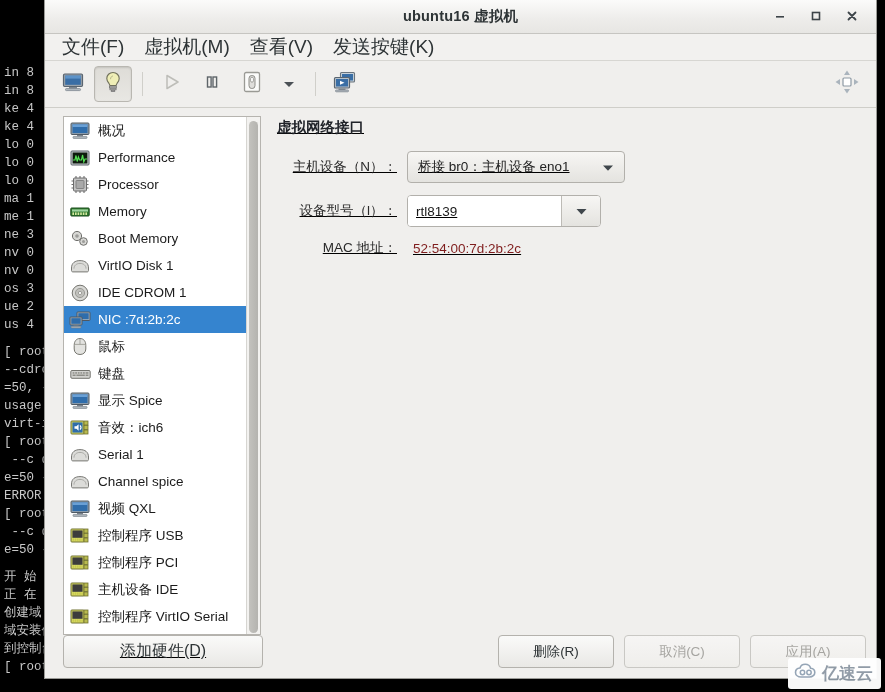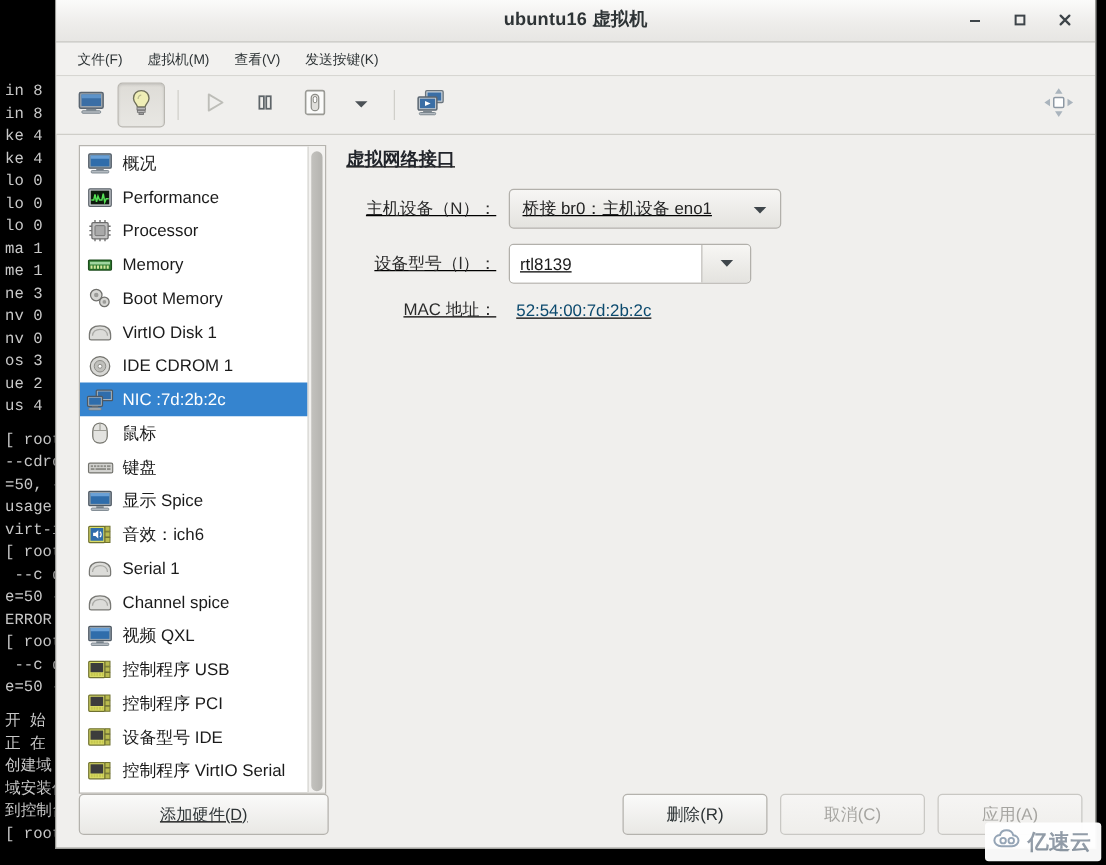--- a/index.html
+++ b/index.html
@@ -56,21 +56,21 @@
   #btn-max{right:47px;font-size:11px;}
   #btn-close{right:11px;font-size:14px;}
   .wbtn svg{display:block;margin:6px auto;}
 
   
   #menubar{
     height:26px;padding-left:8px;display:flex;align-items:center;
     background:#f2f1ef;border-bottom:1px solid #d7d6d2;
   }
   .menu-item{
-    font-size:11px;color:#2e3436;padding:3px 9px;margin-right:2px;
+    font-size:19px;color:#2e3436;padding:3px 9px;margin-right:2px;
     cursor:default;border-radius:2px;white-space:nowrap;
   }
 
   
   #toolbar{
     height:46px;display:flex;align-items:center;padding:0 8px;
     background:#f0efed;border-bottom:1px solid #cfcec9;
     position:relative;
   }
   .tb-btn{
@@ -125,21 +125,21 @@
   #hw-thumb{
     position:absolute;left:2px;right:2px;top:4px;height:512px;
     background:linear-gradient(to right,#c3c2be,#b4b3af);
     border-radius:5px;
   }
 
   #add-hw-btn{
     margin-top:0;height:31px;width:198px;
     background:linear-gradient(to bottom,#fafaf9,#e9e8e5);
     border:1px solid #b4b2ad;border-radius:4px;
-    font-size:13px;color:#2e3436;
+    font-size:16px;color:#2e3436;
     display:flex;align-items:center;justify-content:center;cursor:default;
   }
 
   
   #right-pane{
     flex:1;position:relative;padding:8px 14px 0 16px;box-sizing:border-box;
   }
   #section-title{
     font-size:14.5px;font-weight:bold;color:#21242a;margin:4px 0 14px 0;
   }
@@ -168,21 +168,21 @@
     flex:1;display:flex;align-items:center;padding-left:8px;
     background:#ffffff;font-size:13.5px;color:#1a1a1a;
   }
   .combo-entry .ce-btn{
     width:38px;
     background:linear-gradient(to bottom,#f7f6f4,#e4e3df);
     border-left:1px solid #bdbbb6;
     display:flex;align-items:center;justify-content:center;
   }
   .mac-row{display:flex;align-items:center;margin-top:2px;}
-  .mac-val{font-size:13.5px;color:#0c4a6e;padding-left:6px;}
+  .mac-val{font-size:13.5px;color:#7f1d1d;padding-left:6px;}
 
   
   #btn-bar{
     position:absolute;right:10px;bottom:10px;display:flex;gap:10px;
   }
   .dlg-btn{
     min-width:86px;height:31px;padding:0 14px;
     background:linear-gradient(to bottom,#fafaf9,#e9e8e5);
     border:1px solid #b4b2ad;border-radius:4px;
     font-size:13.5px;color:#2e3436;
@@ -571,21 +571,21 @@
                     <rect x="9.2" y="11.4" width="1.6" height="2.4"></rect>
                     <rect x="11.4" y="11.4" width="1.4" height="2.4"></rect>
                   </g>
                   <g fill="#b9bb4f" stroke="#6f7130" stroke-width="0.8">
                     <rect x="14" y="2" width="4" height="4"></rect>
                     <rect x="14" y="6.5" width="4" height="4"></rect>
                     <rect x="14" y="11" width="4" height="4"></rect>
                   </g>
                 </svg>
               </span>
-              <span class="hw-label">设备型号 IDE</span>
+              <span class="hw-label">主机设备 IDE</span>
             </div>
             <div class="hw-item">
               <span class="hw-ico">
                 <svg width="20" height="18" viewBox="0 0 20 18">
                   <rect x="1" y="2" width="13" height="13" rx="0.8" fill="#dbdd66" stroke="#6f7130" stroke-width="1"></rect>
                   <rect x="2.4" y="3.4" width="10.2" height="7.4" fill="#3c3c3c"></rect>
                   <g fill="#c5c74f">
                     <rect x="2.6" y="11.4" width="1.6" height="2.4"></rect>
                     <rect x="4.8" y="11.4" width="1.6" height="2.4"></rect>
                     <rect x="7" y="11.4" width="1.6" height="2.4"></rect>

